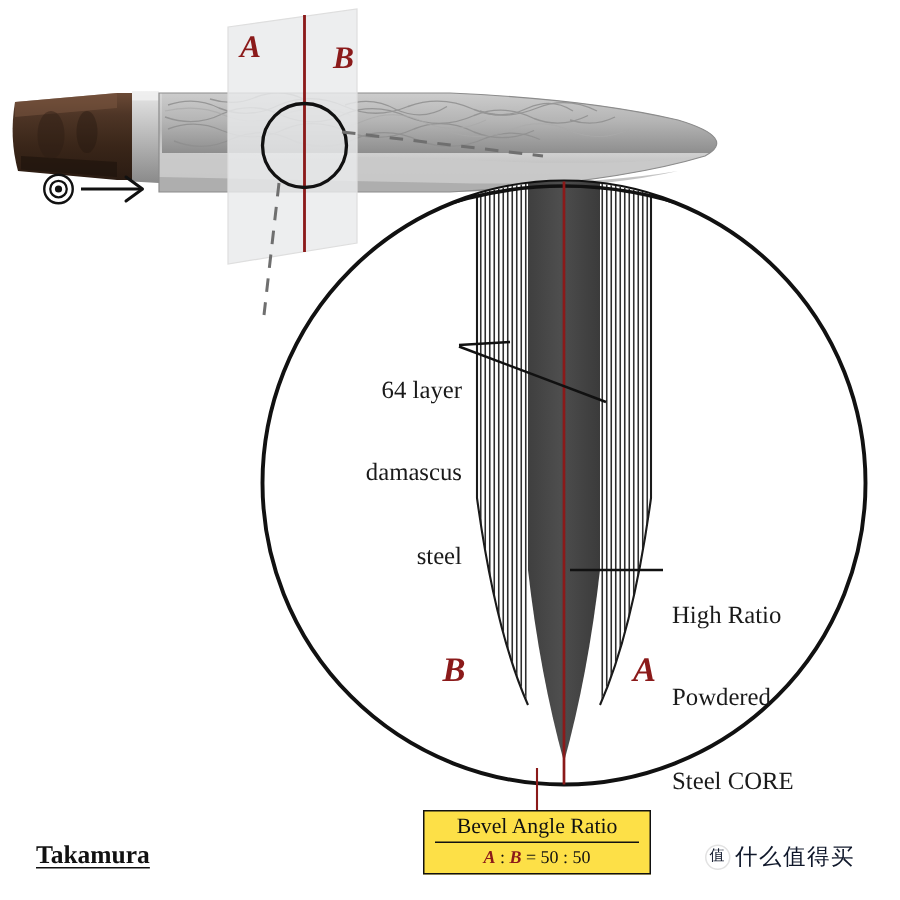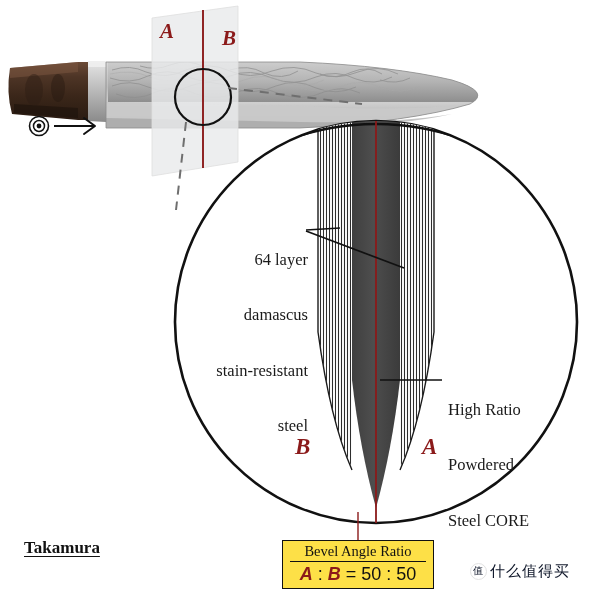--- a/index.html
+++ b/index.html
@@ -66,22 +66,22 @@
   #ratio-title {
     font-family: "Liberation Serif", "DejaVu Serif", serif;
     font-size: 14.5px;
     color: #111111;
     display: block;
     border-bottom: 1.1px solid #111111;
     padding-bottom: 1px;
     margin: 0 7px 2px 7px;
   }
   #ratio-value {
-    font-family: Liberation Sans, sans-serif;
-    font-size: 18px;
+    font-family: Liberation Serif, serif;
+    font-size: 12px;
     color: #111111;
     display: block;
   }
   #ratio-value .red {
     color: #8b1a1a;
     font-weight: bold;
     font-style: italic;
   }
   #watermark {
     position: absolute;
@@ -281,21 +281,20 @@
 
       <line x1="380" y1="380" x2="442" y2="380" stroke="#111111" stroke-width="1.7"></line>
 
       <line x1="358" y1="512" x2="358" y2="540" stroke="#8b1a1a" stroke-width="1.4"></line>
     </g>
   </svg>
 
   <div class="txt label-serif" style="left:178px; top:214px; width:130px; text-align:right;">
     <div>64 layer</div>
     <div>damascus</div>
-    <div>stain-resistant</div>
     <div>steel</div>
   </div>
 
   <div class="txt label-serif" style="left:448px; top:364px; width:140px; text-align:left;">
     <div>High Ratio</div>
     <div>Powdered</div>
     <div>Steel CORE</div>
   </div>
 
   <div class="txt ab-mark" style="left:295px; top:434px; font-size:23px;">B</div>
@@ -304,17 +303,17 @@
 
   <div class="txt ab-mark" style="left:160px; top:20px; font-size:21px;">A</div>
 
   <div class="txt ab-mark" style="left:222px; top:27px; font-size:21px;">B</div>
 
   <div id="ratio-box">
     <span id="ratio-title">Bevel Angle Ratio</span>
     <span id="ratio-value"><span class="red">A</span><span> : </span><span class="red">B</span><span> = </span><span>50 : 50</span></span>
   </div>
 
-  <div class="txt brand" style="left:24px; top:538px;">Takamura</div>
+  <div class="txt brand" style="left:24px; top:560px;">Takamura</div>
 
   <div id="watermark"><span id="wm-badge">值</span><span>什么值得买</span></div>
 
 </div>
 
 </body></html>

